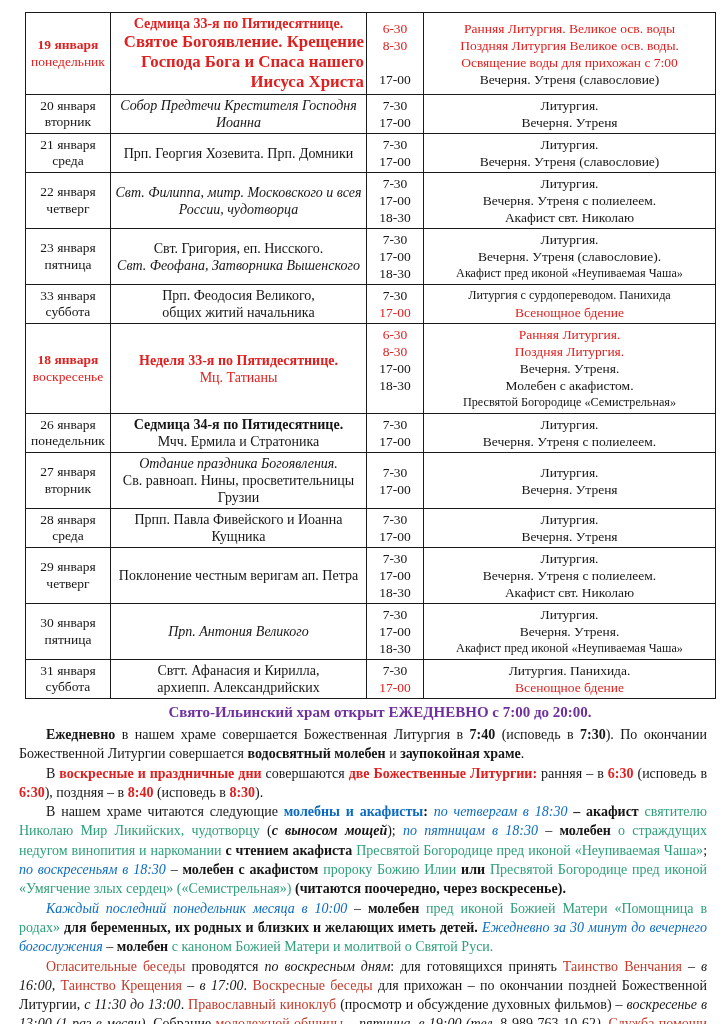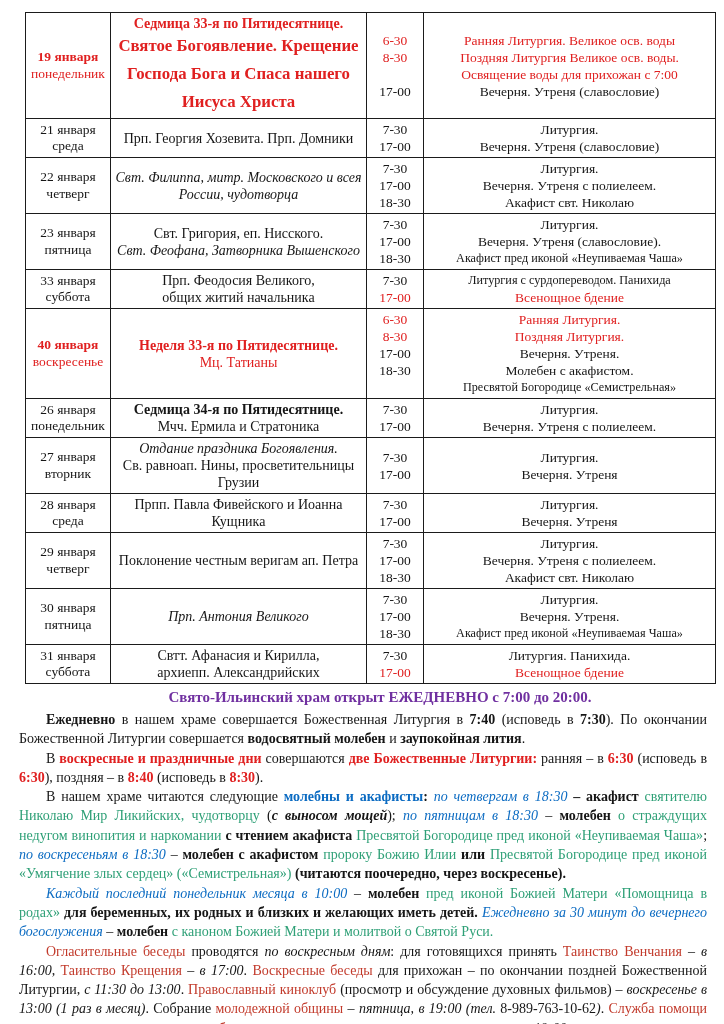--- a/index.html
+++ b/index.html
@@ -32,21 +32,21 @@
   td.c-serv{width:292px;text-align:center;font-size:13.5px;line-height:17px;}
   .c-time div,.c-serv div{white-space:nowrap;}
 
   .b{font-weight:bold;}
   .i{font-style:italic;}
   .red{color:var(--red);}
   .red2{color:var(--red2);}
   .blue{color:var(--blue);}
   .green{color:var(--green);}
   .small{font-size:12.2px;}
-  .big{font-size:16.8px;line-height:28px;}
+  .big{font-size:16.8px;line-height:20px;text-align:right;}
 
   
   .notice{
     text-align:center;font-weight:bold;color:var(--purple);
     font-size:15px;margin:5px 0 4px 0;padding-left:36px;
   }
 
   
   .paras{padding:0 17px 0 19px;text-align:justify;}
   .paras p{
@@ -77,20 +77,37 @@
           </td>
           <td class="c-serv">
             <div class="red">Ранняя Литургия. Великое осв. воды</div>
             <div class="red">Поздняя Литургия Великое осв. воды.</div>
             <div class="red">Освящение воды для прихожан с 7:00</div>
             <div>Вечерня. Утреня (славословие)</div>
           </td>
         </tr>
         <tr>
           <td class="c-date">
+            <div>20 января</div>
+            <div>вторник</div>
+          </td>
+          <td class="c-desc">
+            <div class="i">Собор Предтечи Крестителя Господня Иоанна</div>
+          </td>
+          <td class="c-time">
+            <div>7-30</div>
+            <div>17-00</div>
+          </td>
+          <td class="c-serv">
+            <div>Литургия.</div>
+            <div>Вечерня. Утреня</div>
+          </td>
+        </tr>
+        <tr>
+          <td class="c-date">
             <div>21 января</div>
             <div>среда</div>
           </td>
           <td class="c-desc">
             <div>Прп. Георгия Хозевита. Прп. Домники</div>
           </td>
           <td class="c-time">
             <div>7-30</div>
             <div>17-00</div>
           </td>
@@ -152,21 +169,21 @@
             <div>7-30</div>
             <div class="red">17-00</div>
           </td>
           <td class="c-serv">
             <div class="small">Литургия с сурдопереводом. Панихида</div>
             <div class="red">Всенощное бдение</div>
           </td>
         </tr>
         <tr>
           <td class="c-date">
-            <div class="b red">40 января</div>
+            <div class="b red">18 января</div>
             <div class="red">воскресенье</div>
           </td>
           <td class="c-desc">
             <div class="b red">Неделя 33-я по Пятидесятнице.</div>
             <div class="red">Мц. Татианы</div>
           </td>
           <td class="c-time">
             <div class="red">6-30</div>
             <div class="red">8-30</div>
             <div>17-00</div>
@@ -289,20 +306,20 @@
             <div>Литургия. Панихида.</div>
             <div class="red">Всенощное бдение</div>
           </td>
         </tr>
       </tbody>
   </table>
 
   <div class="notice">Свято-Ильинский храм открыт ЕЖЕДНЕВНО с 7:00 до 20:00.</div>
 
   <div class="paras" id="paragraphs">
-      <p><span class="b">Ежедневно</span><span> в нашем храме совершается Божественная Литургия в </span><span class="b">7:40</span><span> (исповедь в </span><span class="b">7:30</span><span>). По окончании Божественной Литургии совершается </span><span class="b">водосвятный молебен</span><span> и </span><span class="b">заупокойная лития</span><span>.</span></p>
+      <p><span class="b">Ежедневно</span><span> в нашем храме совершается Божественная Литургия в </span><span class="b">7:40</span><span> (исповедь в </span><span class="b">7:30</span><span>). По окончании Божественной Литургии совершается </span><span class="b">водосвятный молебен</span><span> и </span><span class="b">заупокойная храме</span><span>.</span></p>
       <p><span>В </span><span class="b red">воскресные и праздничные дни</span><span> совершаются </span><span class="b red">две Божественные Литургии:</span><span> ранняя – в </span><span class="b red">6:30</span><span> (исповедь в </span><span class="b red">6:30</span><span>), поздняя – в </span><span class="b red">8:40</span><span> (исповедь в </span><span class="b red">8:30</span><span>).</span></p>
       <p><span>В нашем храме читаются следующие </span><span class="b blue">молебны</span><span class="b blue"> и </span><span class="b blue">акафисты</span><span class="b">: </span><span class="i blue">по четвергам в 18:30</span><span class="b"> – акафист </span><span class="green">святителю Николаю Мир Ликийских, чудотворцу</span><span> (</span><span class="b i">с выносом мощей</span><span>); </span><span class="i blue">по пятницам в 18:30</span><span> – </span><span class="b">молебен</span><span> </span><span class="green">о страждущих недугом винопития и наркомании</span><span class="b"> с чтением акафиста </span><span class="green">Пресвятой Богородице пред иконой «Неупиваемая Чаша»</span><span>; </span><span class="i blue">по воскресеньям в 18:30</span><span> – </span><span class="b">молебен с акафистом</span><span> </span><span class="green">пророку Божию Илии</span><span class="b"> или </span><span class="green">Пресвятой Богородице пред иконой «Умягчение злых сердец» («Семистрельная»)</span><span class="b"> (читаются поочередно, через воскресенье).</span></p>
       <p><span class="i blue">Каждый последний понедельник месяца в 10:00</span><span> – </span><span class="b">молебен</span><span> </span><span class="green">пред иконой Божией Матери «Помощница в родах»</span><span class="b"> для беременных, их родных и близких и желающих иметь детей. </span><span class="i blue">Ежедневно за 30 минут до вечернего богослужения</span><span>  – </span><span class="b">молебен</span><span> </span><span class="green">с каноном Божией Матери и молитвой о Святой Руси.</span></p>
       <p><span class="red2">Огласительные беседы</span><span> проводятся </span><span class="i">по воскресным дням</span><span>: для готовящихся принять </span><span class="red2">Таинство Венчания</span><span> – </span><span class="i">в 16:00</span><span>, </span><span class="red2">Таинство Крещения</span><span> – </span><span class="i">в 17:00</span><span>. </span><span class="red2">Воскресные беседы</span><span> для прихожан – по окончании поздней Божественной Литургии, </span><span class="i">с 11:30 до 13:00</span><span>. </span><span class="red2">Православный киноклуб</span><span> (просмотр и обсуждение духовных фильмов) – </span><span class="i">воскресенье в 13:00 (1 раз в месяц)</span><span>. Собрание </span><span class="red2">молодежной общины</span><span> – </span><span class="i">пятница, в 19:00 (тел.</span><span> 8-989-763-10-62</span><span class="i">)</span><span>. </span><span class="red2">Служба помощи алко- и наркозависимым и их близким:</span><span> ознакомительная встреча – </span><span class="i">пятница, в 19:00</span><span>, православная группа поддержки родственников алко- и наркозависимых – </span></p>
     </div>
 
 </div>
 
 </body></html>

